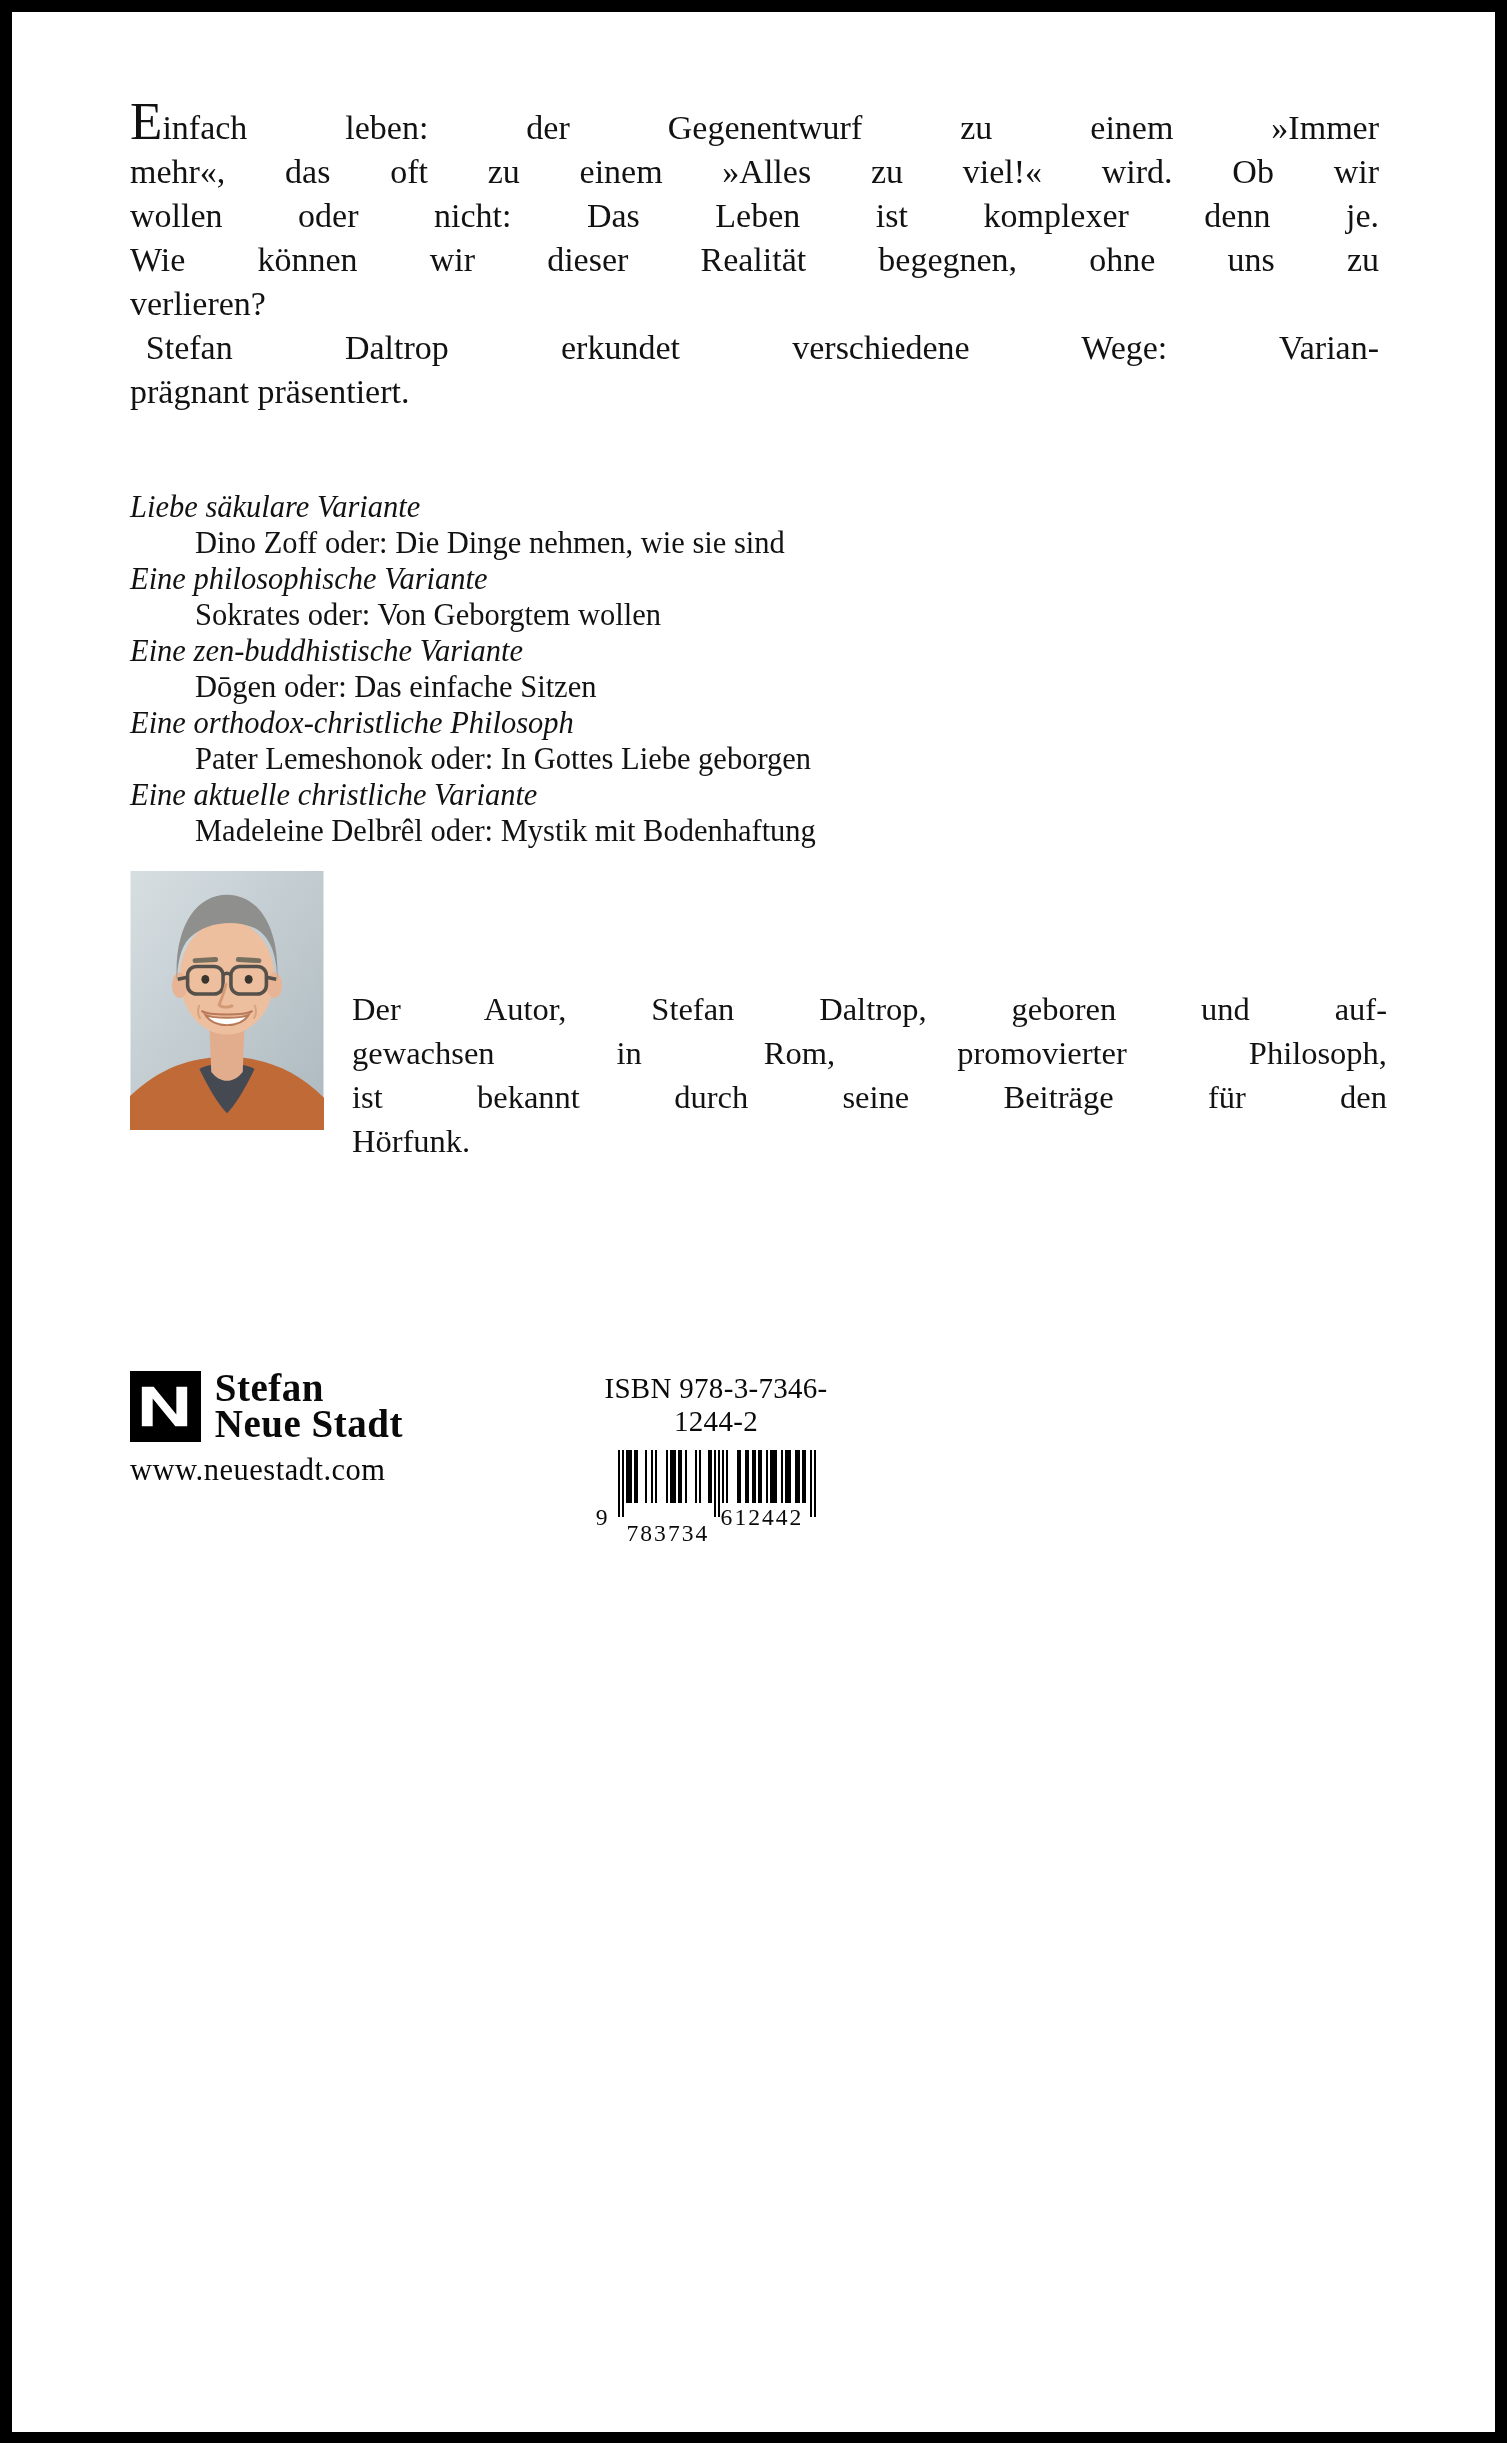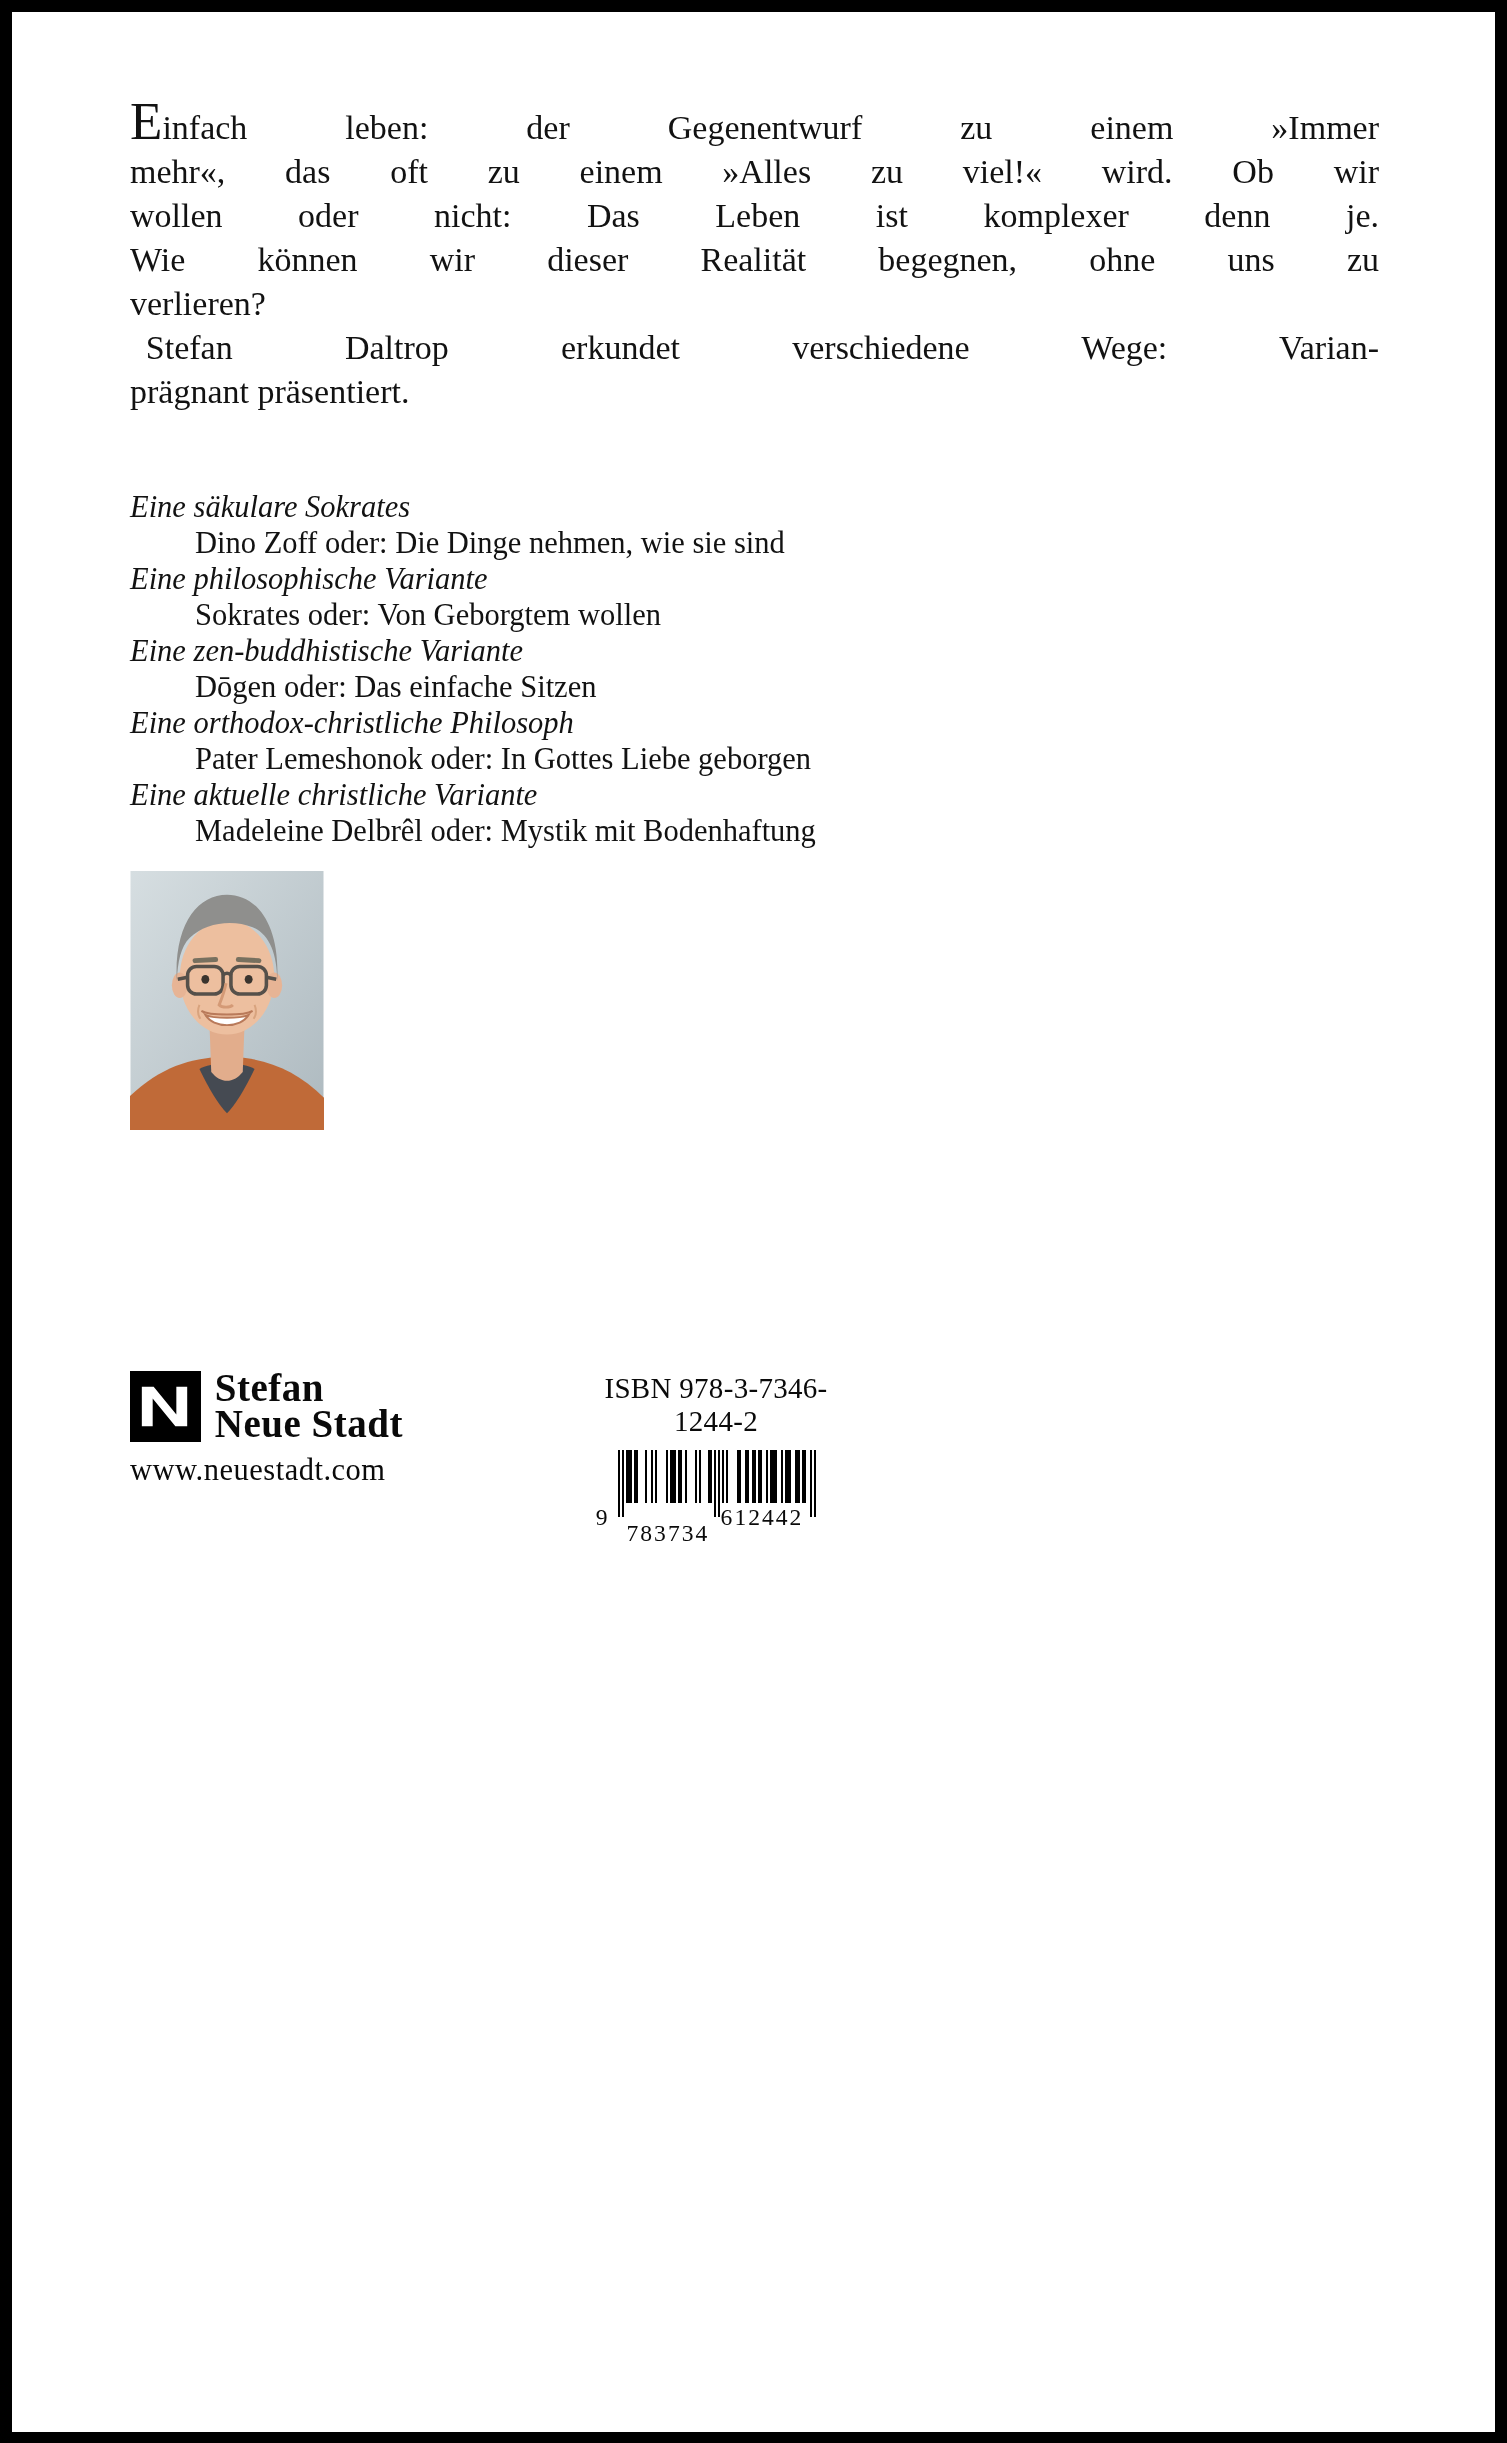--- a/index.html
+++ b/index.html
@@ -78,21 +78,21 @@
     <div class="iline j">mehr«, das oft zu einem »Alles zu viel!« wird. Ob wir</div>
     <div class="iline j">wollen oder nicht: Das Leben ist komplexer denn je.</div>
     <div class="iline j">Wie können wir dieser Realität begegnen, ohne uns zu</div>
     <div class="iline l">verlieren?</div>
     <div class="iline j indent">Stefan Daltrop erkundet verschiedene Wege: Varian-</div>
     <div class="iline l">prägnant präsentiert.</div>
   </section>
 
   <section class="toc">
     <div class="toc-item">
-      <div class="toc-label">Eine säkulare Sokrates</div>
+      <div class="toc-label">Liebe säkulare Variante</div>
       <div class="toc-detail">Dino Zoff oder: Die Dinge nehmen, wie sie sind</div>
     </div>
     <div class="toc-item">
       <div class="toc-label">Eine philosophische Variante</div>
       <div class="toc-detail">Sokrates oder: Von Geborgtem wollen</div>
     </div>
     <div class="toc-item">
       <div class="toc-label">Eine zen-buddhistische Variante</div>
       <div class="toc-detail">Dōgen oder: Das einfache Sitzen</div>
     </div>
@@ -134,20 +134,26 @@
         </g>
         <ellipse cx="76" cy="110" rx="4" ry="4.5" fill="#3a342e"></ellipse>
         <ellipse cx="120" cy="110" rx="4" ry="4.5" fill="#3a342e"></ellipse>
         <path d="M97,114 C95,124 92,131 90,136 C93,139 101,139 104,136" fill="none" stroke="#d49a76" stroke-width="3"></path>
         <path d="M76,146 C84,160 112,160 120,146 C112,150 84,150 76,146 Z" fill="#ffffff" stroke="#b97a5a" stroke-width="2"></path>
         <path d="M72,142 C80,147 116,147 124,142" fill="none" stroke="#b97a5a" stroke-width="2"></path>
         <path d="M70,136 C68,141 68,146 71,150" fill="none" stroke="#d8a37e" stroke-width="2"></path>
         <path d="M126,136 C128,141 128,146 125,150" fill="none" stroke="#d8a37e" stroke-width="2"></path>
       </svg>
     </div>
+    <div class="bio">
+      <div class="bline j">Der Autor, Stefan Daltrop, geboren und auf-</div>
+      <div class="bline j">gewachsen in Rom, promovierter Philosoph,</div>
+      <div class="bline j">ist bekannt durch seine Beiträge für den</div>
+      <div class="bline l">Hörfunk.</div>
+    </div>
   </section>
 
   <section class="bottom">
     <div class="publisher">
       <div class="logo-row">
         <span class="mark">
           <svg viewBox="0 0 72 72" width="71" height="71" aria-hidden="true">
             <rect width="72" height="72" fill="#000"></rect>
             <polygon points="12,16 24,16 47,44 47,16 58,16 58,56 46,56 23,28 23,56 12,56" fill="#fff"></polygon>
           </svg>

